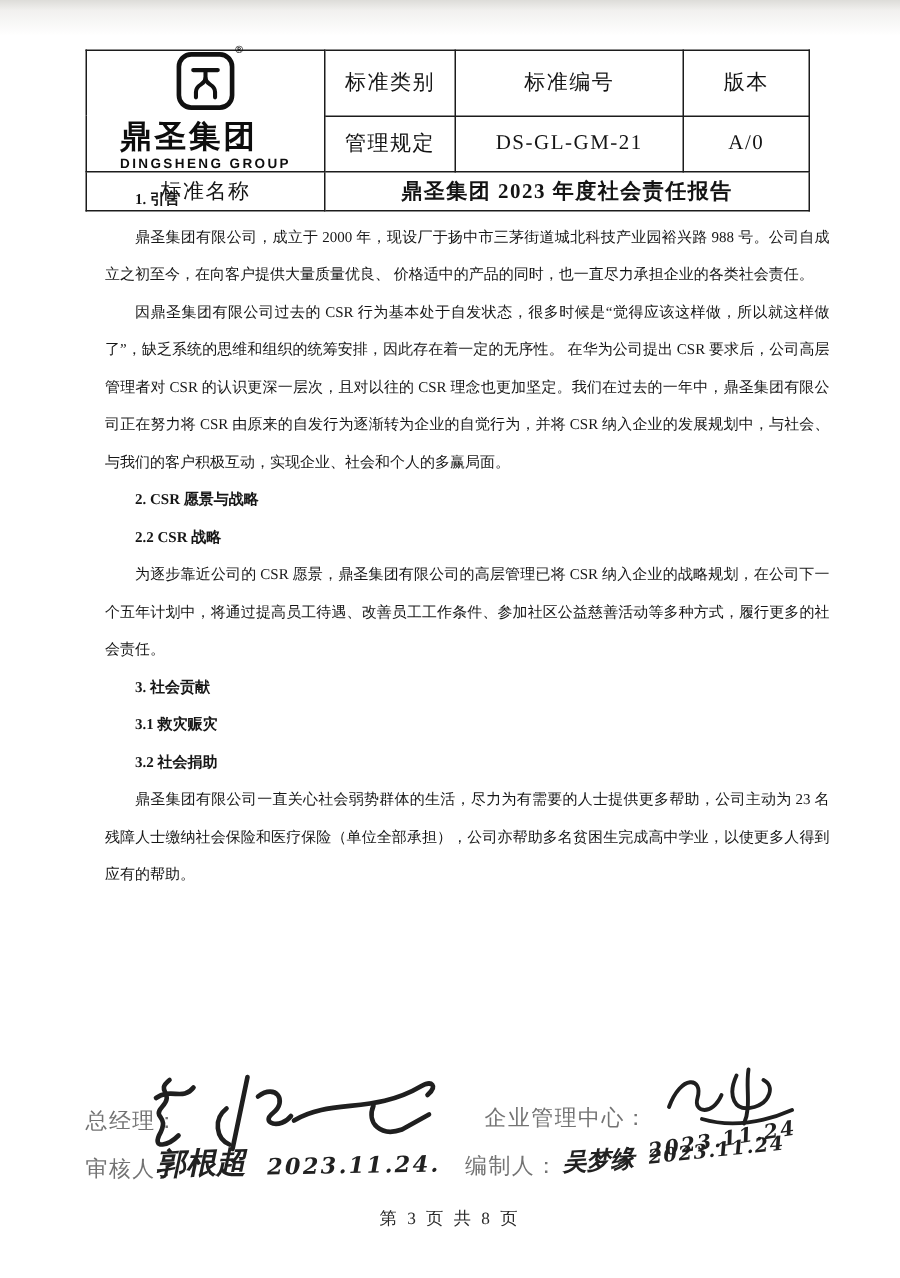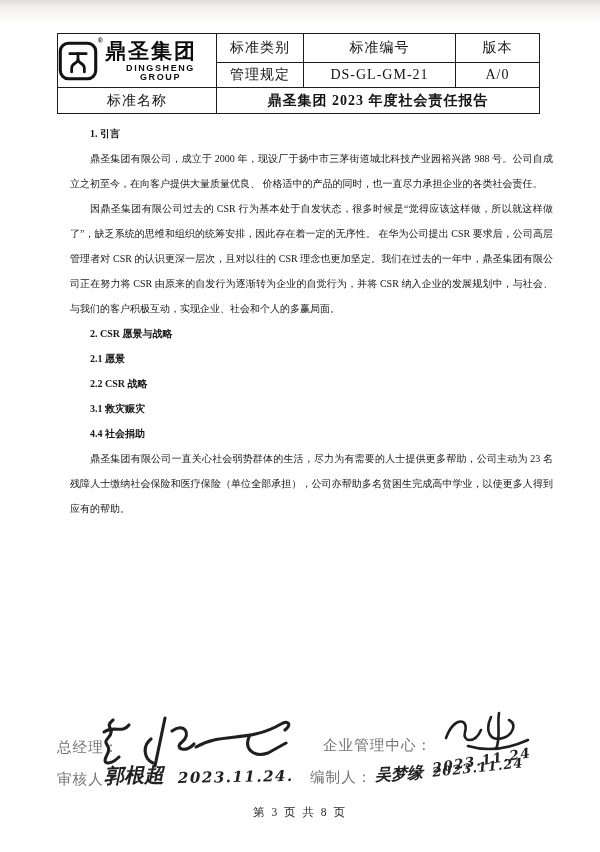--- a/index.html
+++ b/index.html
@@ -28,21 +28,21 @@
     text-align:center;vertical-align:middle;
     font-size:14px;letter-spacing:1px;color:#141414;
     padding:0;
   }
   .hdr-table .r1 td{height:28px;}
   .hdr-table .r2 td{height:24px;}
   .hdr-table .r3 td{height:25px;}
   .num-cell{letter-spacing:.5px;}
   .title-cell{font-size:14.5px;font-weight:600;letter-spacing:.5px;}
   
-  .logo-wrap{display:flex;align-items:center;justify-content:center;gap:7px;}
+  .logo-wrap{display:flex;align-items:center;justify-content:center;gap:7px;flex-direction:column;}
   .logo-box{position:relative;width:40px;height:40px;flex:0 0 auto;}
   .logo-reg{
     position:absolute;top:-4px;right:-6px;font-size:7px;font-weight:700;
     font-family:"Liberation Sans",sans-serif;color:#111;
   }
   .logo-text{display:flex;flex-direction:column;align-items:flex-start;line-height:1;}
   .logo-cn{
     font-family:"Liberation Sans","DejaVu Sans",sans-serif;
     font-size:21px;font-weight:700;letter-spacing:2px;color:#0d0d0d;
   }
@@ -120,24 +120,25 @@
       <td colspan="3" class="title-cell">鼎圣集团 2023 年度社会责任报告</td>
     </tr>
   </tbody>
     </table>
 
   <div class="doc-body" id="doc-body">
       <p class="heading">1. 引言</p>
       <p class="body">鼎圣集团有限公司，成立于 2000 年，现设厂于扬中市三茅街道城北科技产业园裕兴路 988 号。公司自成立之初至今，在向客户提供大量质量优良、 价格适中的产品的同时，也一直尽力承担企业的各类社会责任。</p>
       <p class="body">因鼎圣集团有限公司过去的 CSR 行为基本处于自发状态，很多时候是“觉得应该这样做，所以就这样做了”，缺乏系统的思维和组织的统筹安排，因此存在着一定的无序性。 在华为公司提出 CSR 要求后，公司高层管理者对 CSR 的认识更深一层次，且对以往的 CSR 理念也更加坚定。我们在过去的一年中，鼎圣集团有限公司正在努力将 CSR 由原来的自发行为逐渐转为企业的自觉行为，并将 CSR 纳入企业的发展规划中，与社会、与我们的客户积极互动，实现企业、社会和个人的多赢局面。</p>
       <p class="heading">2. CSR 愿景与战略</p>
-      <p class="heading">2.1 愿景</p>
       <p class="heading">2.2 CSR 战略</p>
+      <p class="body">为逐步靠近公司的 CSR 愿景，鼎圣集团有限公司的高层管理已将 CSR 纳入企业的战略规划，在公司下一个五年计划中，将通过提高员工待遇、改善员工工作条件、参加社区公益慈善活动等多种方式，履行更多的社会责任。</p>
+      <p class="heading">3. 社会贡献</p>
       <p class="heading">3.1 救灾赈灾</p>
-      <p class="heading">4.4 社会捐助</p>
+      <p class="heading">3.2 社会捐助</p>
       <p class="body">鼎圣集团有限公司一直关心社会弱势群体的生活，尽力为有需要的人士提供更多帮助，公司主动为 23 名残障人士缴纳社会保险和医疗保险（单位全部承担），公司亦帮助多名贫困生完成高中学业，以使更多人得到应有的帮助。</p>
     </div>
 
   <span class="sig-label" style="left:57px;top:738px;">总经理：</span>
   <svg class="scrawl" style="left:97px;top:712px;" width="205" height="66" viewBox="0 0 205 66">
     <g stroke-width="3.1">
       <path d="M16 8 C 6 16 20 16 11 26 C 4 34 17 31 9 45 C 5 54 15 52 22 45"></path>
       <path d="M7 20 C 17 13 25 22 32 13"></path>
       <path d="M54 27 C 45 34 47 47 56 51"></path>
       <path d="M68 6 L 58 54"></path>

